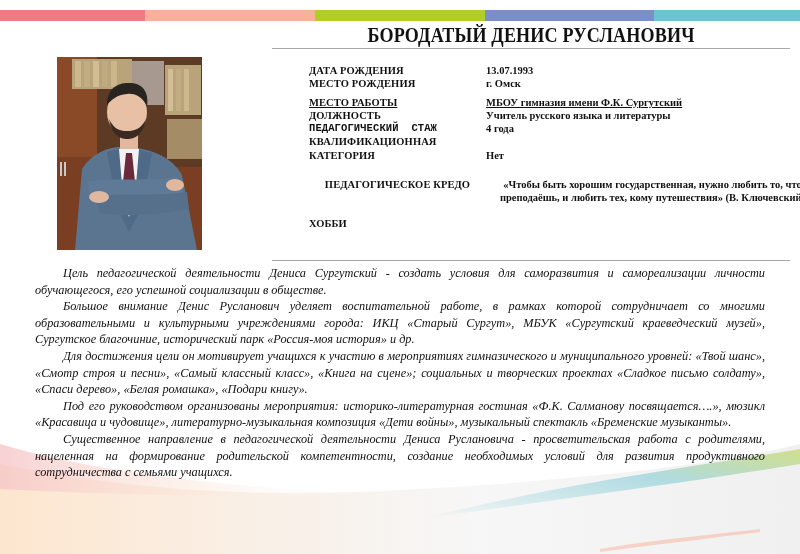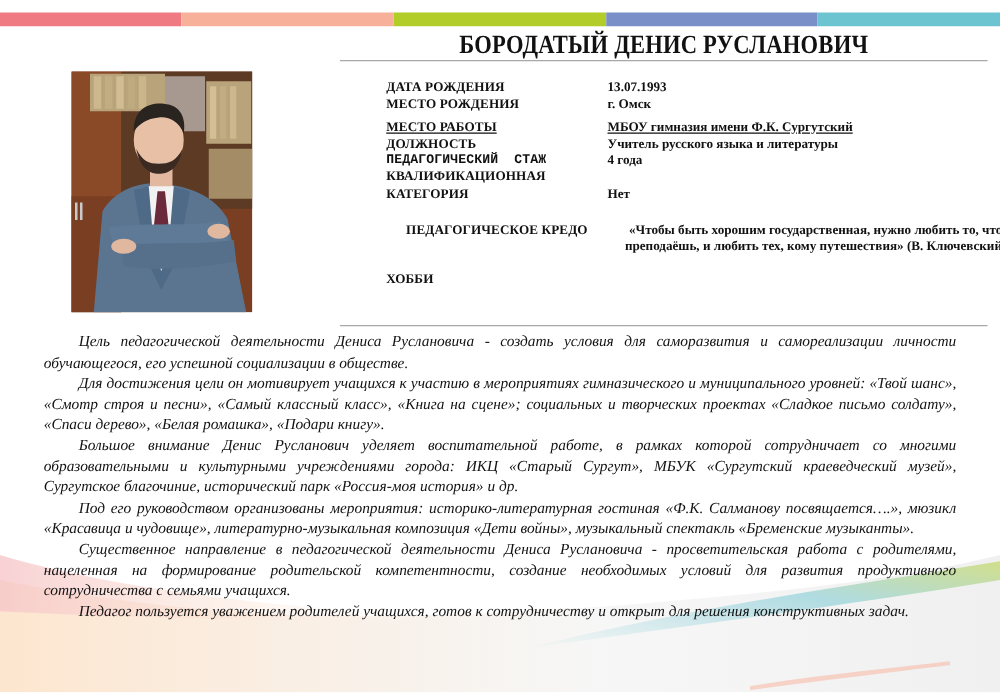--- a/index.html
+++ b/index.html
@@ -226,19 +226,18 @@
       <span>преподаёшь, и любить тех, кому путешествия» (В. Ключевский)</span>
     </span>
   </div>
   <div class="row gap-md">
     <span class="lbl">ХОББИ</span>
   </div>
 </div>
 <div class="hr" style="top:260px;"></div>
 
 <div class="body-text">
-  <p>Цель педагогической деятельности Дениса Руслановича - создать условия для саморазвития и самореализации личности обучающегося, его успешной социализации в обществе.</p>
+  <p>Цель педагогической деятельности Дениса Сургутский - создать условия для саморазвития и самореализации личности обучающегося, его успешной социализации в обществе.</p>
+  <p>Большое внимание Денис Русланович уделяет воспитательной работе, в рамках которой сотрудничает со многими образовательными и культурными учреждениями города: ИКЦ «Старый Сургут», МБУК «Сургутский краеведческий музей», Сургутское благочиние, исторический парк «Россия-моя история» и др.</p>
   <p>Для достижения цели он мотивирует учащихся к участию в мероприятиях гимназического и муниципального уровней: «Твой шанс», «Смотр строя и песни», «Самый классный класс», «Книга на сцене»; социальных и творческих проектах «Сладкое письмо солдату», «Спаси дерево», «Белая ромашка», «Подари книгу».</p>
-  <p>Большое внимание Денис Русланович уделяет воспитательной работе, в рамках которой сотрудничает со многими образовательными и культурными учреждениями города: ИКЦ «Старый Сургут», МБУК «Сургутский краеведческий музей», Сургутское благочиние, исторический парк «Россия-моя история» и др.</p>
   <p>Под его руководством организованы мероприятия: историко-литературная гостиная «Ф.К. Салманову посвящается….», мюзикл «Красавица и чудовище», литературно-музыкальная композиция «Дети войны», музыкальный спектакль «Бременские музыканты».</p>
   <p>Существенное направление в педагогической деятельности Дениса Руслановича - просветительская работа с родителями, нацеленная на формирование родительской компетентности, создание необходимых условий для развития продуктивного сотрудничества с семьями учащихся.</p>
-  <p>Педагог пользуется уважением родителей учащихся, готов к сотрудничеству и открыт для решения конструктивных задач.</p>
 </div>
 
 </body></html>

